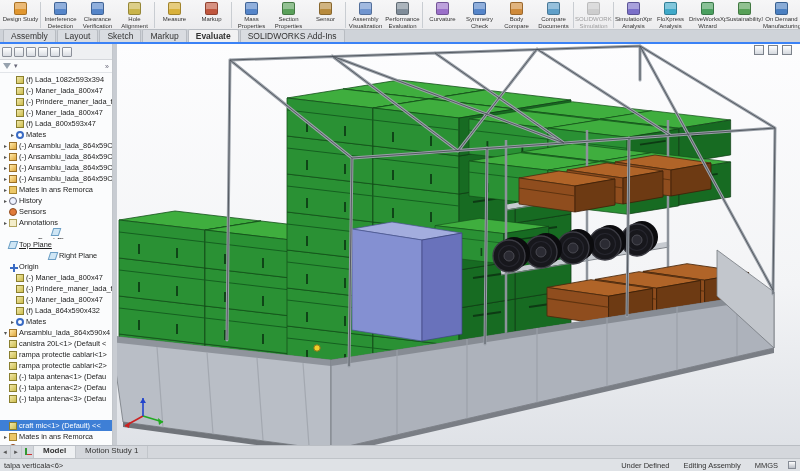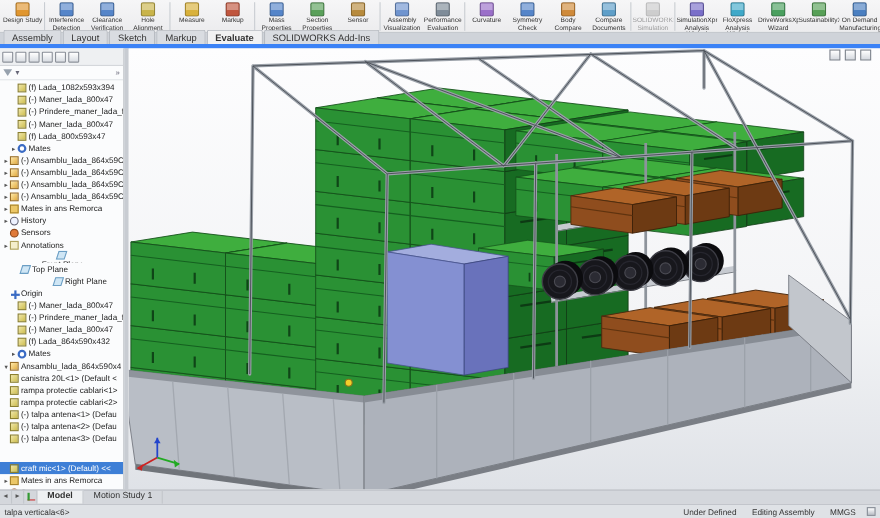--- a/index.html
+++ b/index.html
@@ -12,21 +12,21 @@
           border-bottom:1px solid #c5c9ce;display:flex;align-items:flex-start;overflow:hidden;padding:1px 2px;}
   .tool{width:37px;height:28px;display:flex;flex-direction:column;align-items:center;cursor:default;flex:0 0 auto;}
   .ticon{width:13px;height:13px;border-radius:2px;margin-top:1px;border:1px solid rgba(0,0,0,.25);
          background:#7a9fd0;box-shadow:inset 0 6px rgba(255,255,255,.35);}
   .tlabel{font-size:6px;line-height:6.5px;text-align:center;color:#333;margin-top:1px;height:13px;overflow:hidden;width:37px;}
   .tool.disabled{opacity:.45;filter:grayscale(1);}
   .vsep{width:1px;height:26px;background:#c9cdd2;margin:1px 1px 0 1px;flex:0 0 auto;}
 
   
   #tabrow{position:absolute;left:0;top:30px;width:800px;height:14px;background:#cfd3d9;
-          display:flex;align-items:flex-end;padding-left:3px;border-bottom:4px solid #3b82f6;}
+          display:flex;align-items:flex-end;padding-left:3px;border-bottom:2px solid #3b82f6;}
   .tab{font-size:8.5px;padding:1px 7px 1px 7px;color:#333;background:#d9dce1;border:1px solid #b8bcc2;border-bottom:none;
        margin-right:1px;border-radius:2px 2px 0 0;cursor:default;}
   .tab.active{background:#f1f1f2;font-weight:bold;}
 
   
   #panel{position:absolute;left:0;top:44px;width:113px;height:401px;background:#fbfcfd;border-right:1px solid #c2c6cb;overflow:hidden;}
   #fmhead{height:16px;display:flex;align-items:center;gap:2px;padding:1px 2px;background:#eef0f2;border-bottom:1px solid #d4d7db;}
   .fmic{width:10px;height:10px;border:1px solid #8b9099;background:linear-gradient(#fff,#d8dce2);border-radius:1px;}
   #fmfilter{height:13px;display:flex;align-items:center;padding:0 3px;gap:3px;border-bottom:1px solid #e2e5e9;}
   .funnel{width:0;height:0;border-left:4px solid transparent;border-right:4px solid transparent;border-top:6px solid #97a2ae;}
@@ -287,21 +287,21 @@
         <div class="trow" style="padding-left: 2px;">
           <span class="arr">▸</span>
           <span class="ic ic-annotations"></span>
           <span class="tlbl">Annotations</span>
         </div>
         <div class="trow" style="padding-left: 2px; flex-direction: column;">
           <span class="arr"></span>
           <span class="ic ic-plane"></span>
           <span class="tlbl">Front Plane</span>
         </div>
-        <div class="trow" style="padding-left: 12px;">
+        <div class="trow" style="padding-left: 2px; text-decoration: underline;">
           <span class="arr"></span>
           <span class="ic ic-plane"></span>
           <span class="tlbl">Top Plane</span>
         </div>
         <div class="trow" style="padding-left: 2px; margin-left: 40px;">
           <span class="arr"></span>
           <span class="ic ic-plane"></span>
           <span class="tlbl">Right Plane</span>
         </div>
         <div class="trow" style="padding-left: 2px;">

